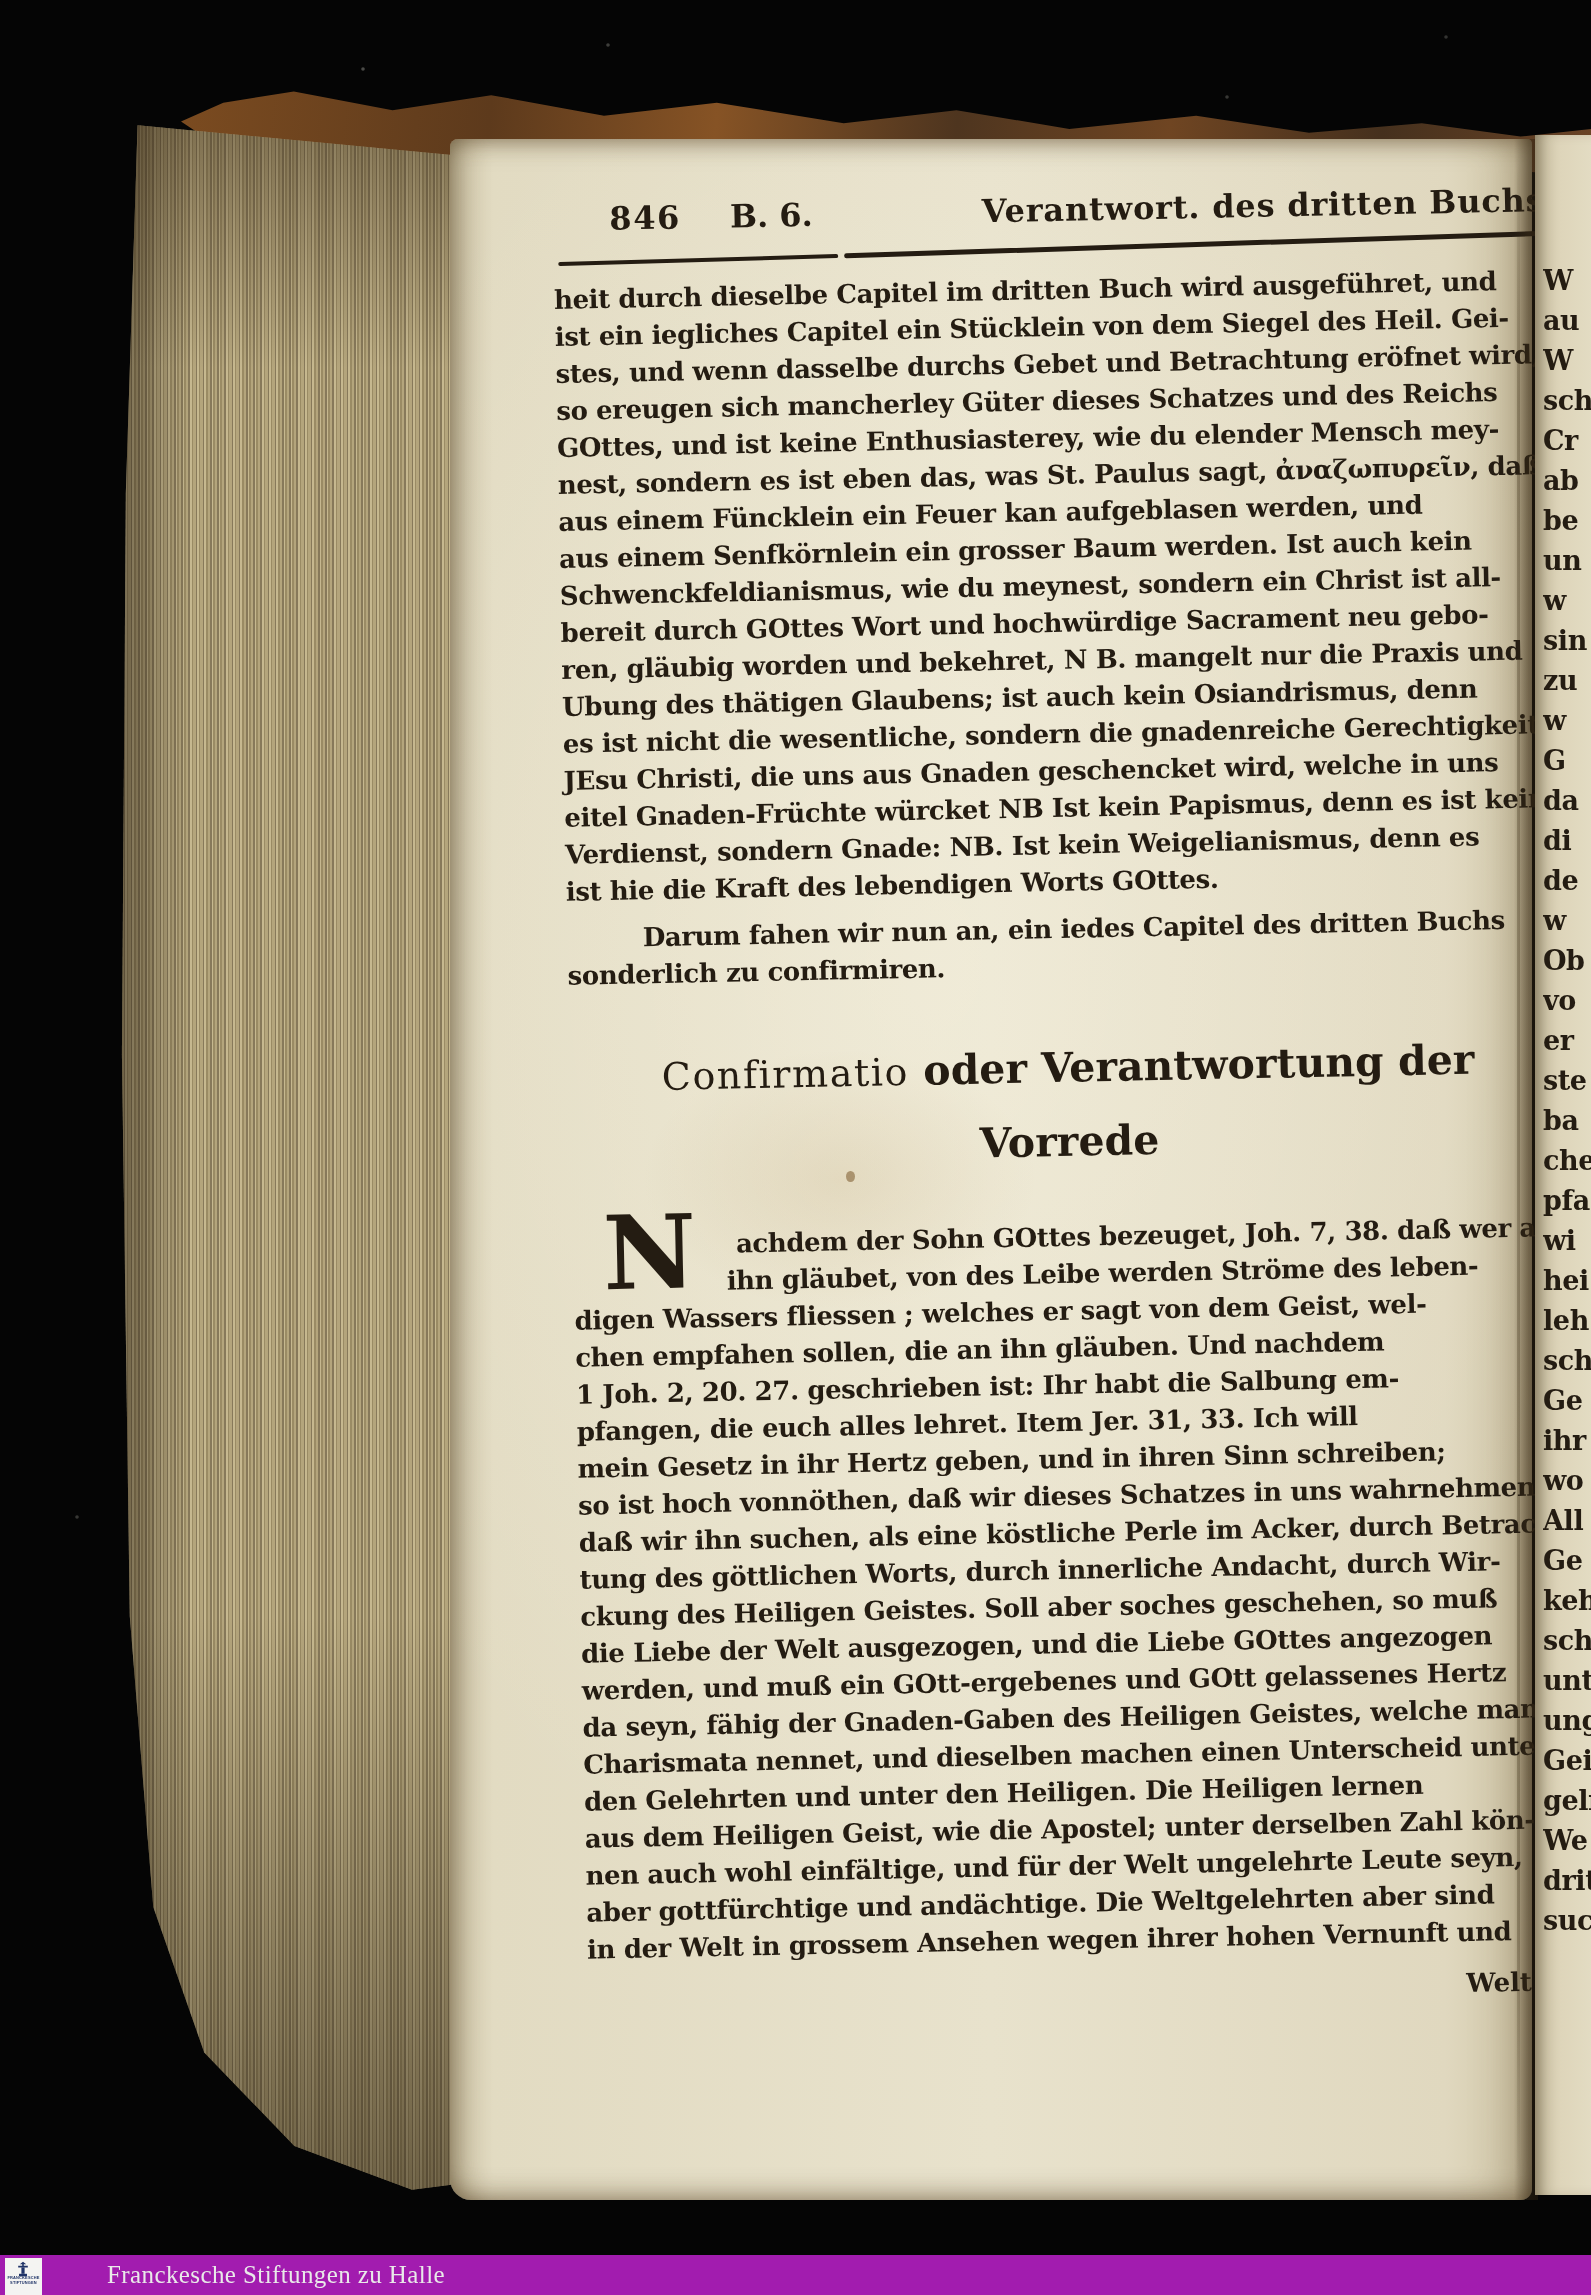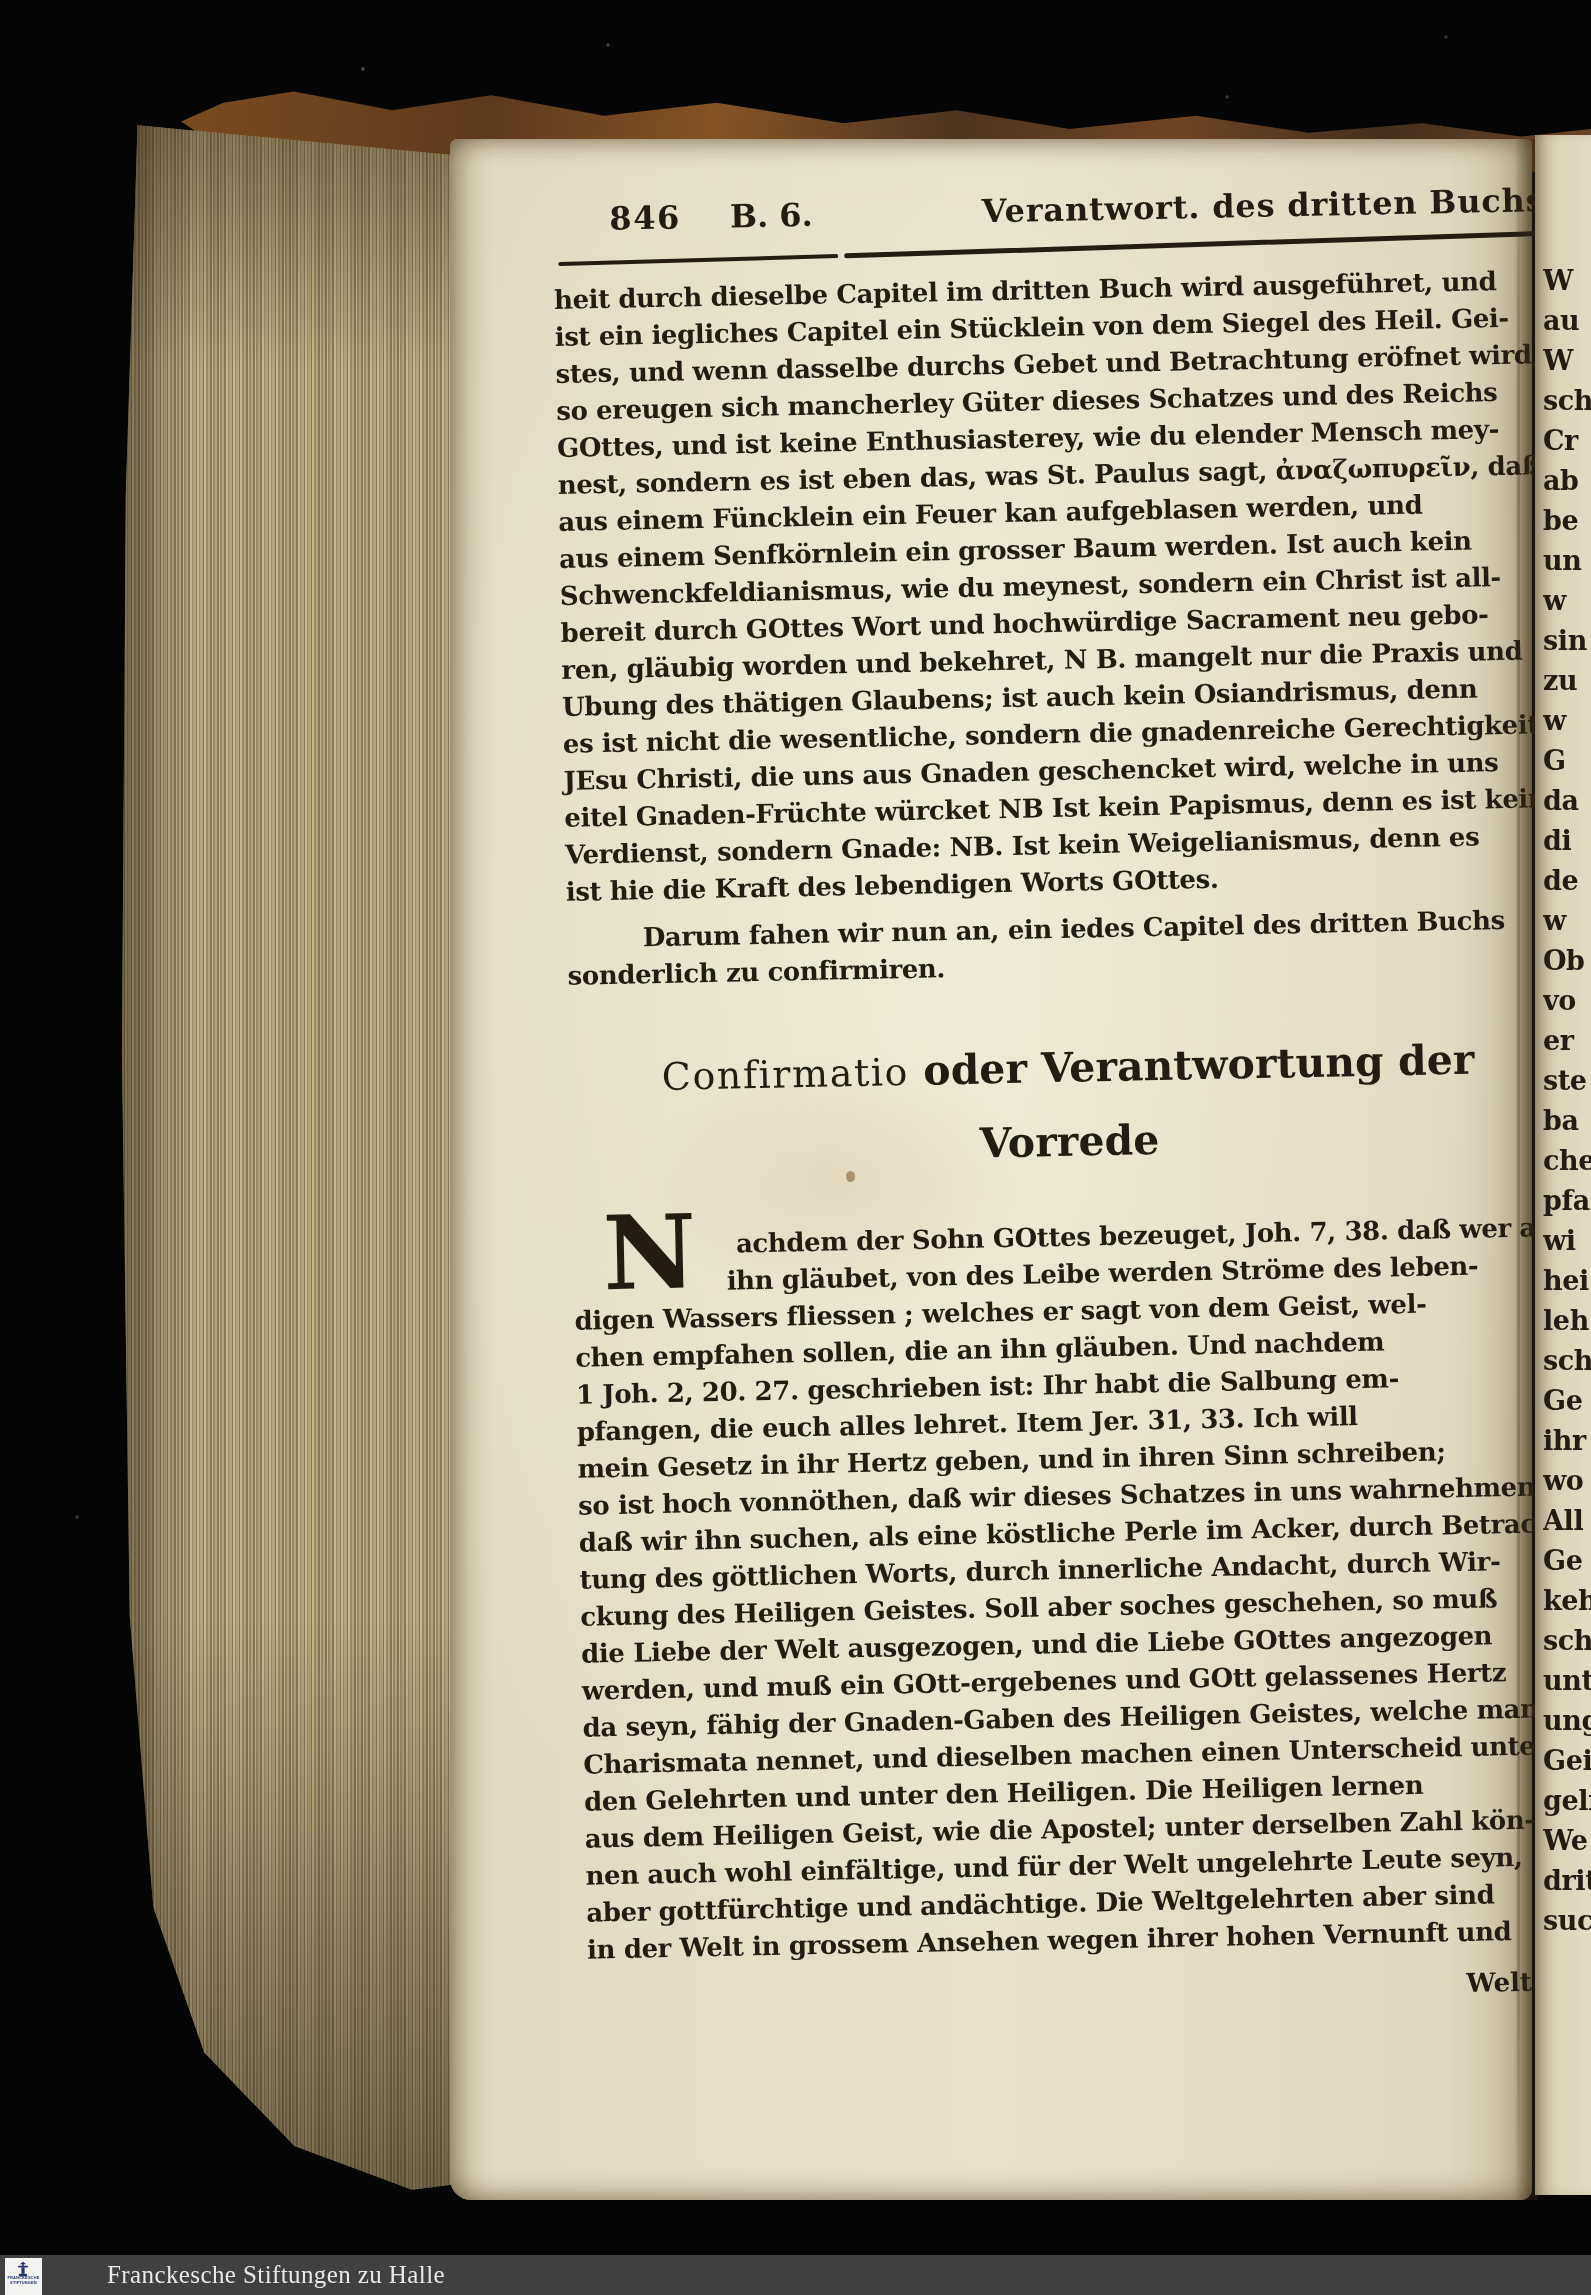--- a/index.html
+++ b/index.html
@@ -67,21 +67,21 @@
   
   .gutter{position:absolute;left:1514px;top:139px;width:24px;height:2061px;
     background:linear-gradient(90deg,rgba(0,0,0,0),rgba(55,42,22,.45) 60%,rgba(40,30,15,.55));}
   .page-sliver{position:absolute;left:1535px;top:135px;width:57px;height:2060px;
     background:linear-gradient(90deg,#c9bfa2,#ded5ba 45%,#e3dcc3);
     box-shadow:inset 11px 0 14.3px -6.4px rgba(70,55,30,.5);}
   .sliver-lines{position:absolute;left:8px;top:126px;width:49px;color:#241c12;}
   .sliver-line{font-size:27px;font-weight:700;line-height:40px;height:40px;white-space:nowrap;
     overflow:hidden;letter-spacing:-0.4px;}
   
-  .footer-bar{position:absolute;left:0;top:2255px;width:1592px;height:41px;background:#404040;}
+  .footer-bar{position:absolute;left:0;top:2255px;width:1592px;height:41px;background:#a21caf;}
   .logo-box{position:absolute;left:4.8px;top:3.2px;width:37px;height:37px;background:#f4f4f2;
     display:flex;flex-direction:column;align-items:center;}
   .logo-emblem{margin-top:2.4px;width:16px;height:16px;}
   .logo-text{font-family:"Liberation Sans",sans-serif;font-size:4.8px;line-height:4.8px;color:#203468;
     letter-spacing:0.2px;transform:scale(.82);transform-origin:center top;font-weight:700;text-align:center;}
   .footer-label{position:absolute;left:107px;top:5.6px;font-family:"Liberation Serif",serif;
     font-size:25px;color:#e9e9e9;letter-spacing:0.4px;}
 </style>
 </head>
 <body>

